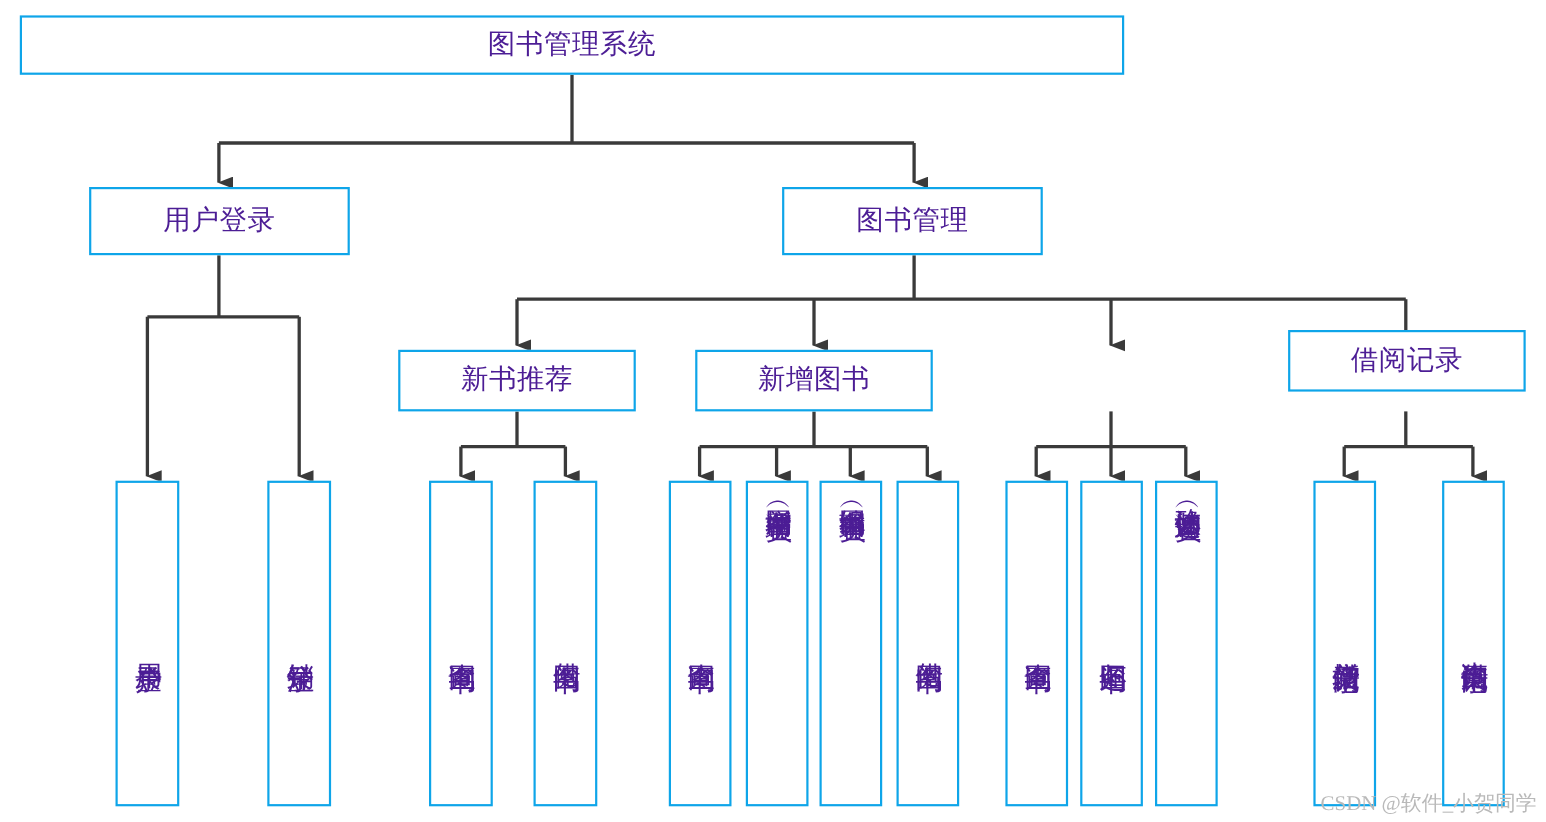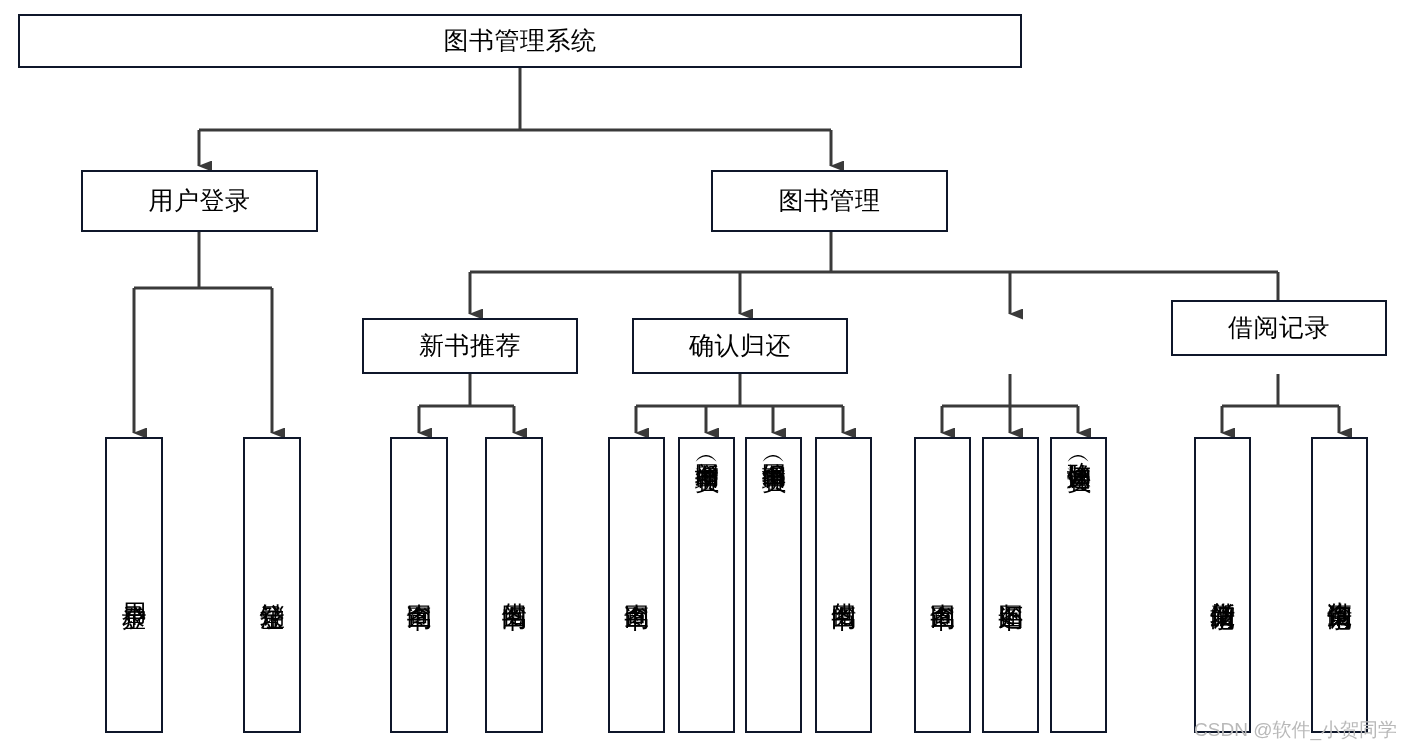--- a/index.html
+++ b/index.html
@@ -20,26 +20,26 @@
   #svg-layer {
     position: absolute;
     left: 0;
     top: 0;
     width: 1405px;
     height: 747px;
   }
   .node {
     position: absolute;
     box-sizing: border-box;
-    border: 2px solid #0f172a;
+    border: 2px solid #0ea5e9;
     background: #ffffff;
     display: flex;
     align-items: center;
     justify-content: center;
-    color: #000000;
+    color: #4c1d95;
     z-index: 2;
   }
   .node-label {
     display: block;
     white-space: nowrap;
     letter-spacing: 0.02em;
   }
   
   .h-node .node-label {
     font-size: 25px;
@@ -68,21 +68,21 @@
     font-size: 24px;
   }
   #watermark {
     position: absolute;
     right: 8px;
     bottom: 4px;
     font-size: 19px;
     color: #b9b9b9;
     white-space: nowrap;
     z-index: 5;
-    font-family: Liberation Sans, sans-serif;
+    font-family: Liberation Serif, serif;
   }
 </style>
 </head>
 <body>
 
 <div id="canvas">
 
   <svg id="svg-layer" viewBox="0 0 1405 747">
     <defs>
       <marker id="arrow" viewBox="0 0 12 14" refX="5.5" refY="13" markerWidth="12" markerHeight="14" orient="auto-start-reverse" markerUnits="userSpaceOnUse">
@@ -141,21 +141,21 @@
     <span class="node-label">用户登录</span>
   </div>
   <div class="node h-node" style="left:362px; top:318px; width:216px; height:56px;">
     <span class="node-label">新书推荐</span>
   </div>
 
   <div class="node h-node" style="left:711px; top:170px; width:237px; height:62px;">
     <span class="node-label">图书管理</span>
   </div>
   <div class="node h-node" style="left:632px; top:318px; width:216px; height:56px;">
-    <span class="node-label">确认归还</span>
+    <span class="node-label">新增图书</span>
   </div>
   <div class="node h-node" style="left:1171px; top:300px; width:216px; height:56px;">
     <span class="node-label">借阅记录</span>
   </div>
 
   <div class="node v-node" style="left:105px; top:437px; width:58px; height:296px;">
     <span class="node-label">用户登录</span>
   </div>
   <div class="node v-node" style="left:243px; top:437px; width:58px; height:296px;">
     <span class="node-label">注销登录</span>

